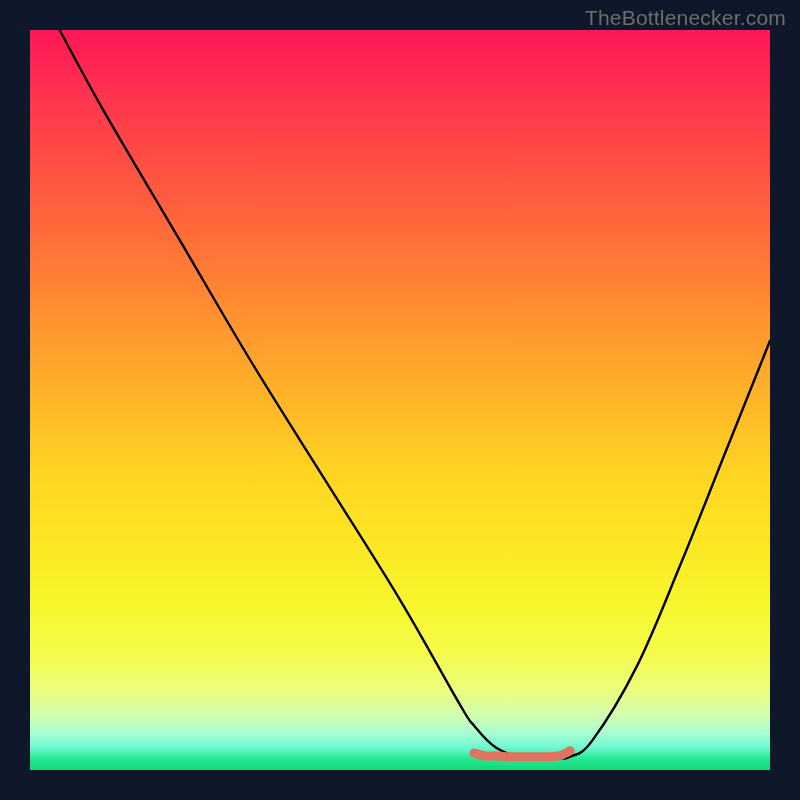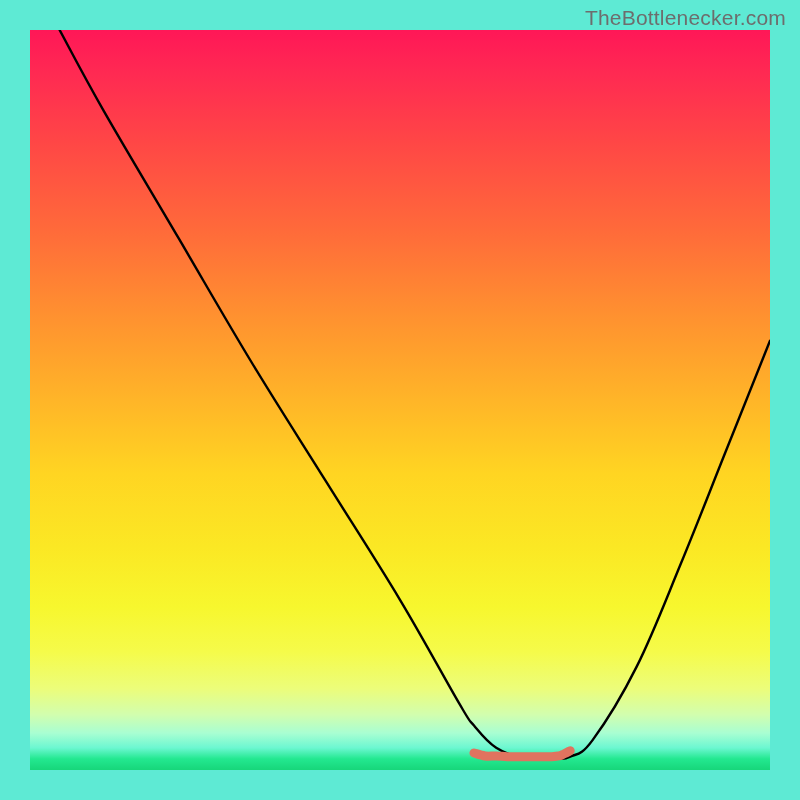--- a/index.html
+++ b/index.html
@@ -10,21 +10,21 @@
     background: #000;
     overflow: hidden;
     font-family: Arial, Helvetica, sans-serif;
   }
   .frame {
     position: absolute;
     left: 0;
     top: 0;
     width: 800px;
     height: 800px;
-    background: #5eead4;
+    background: #0f172a;
   }
   .plot-area {
     position: absolute;
     left: 30px;
     top: 30px;
     width: 740px;
     height: 740px;
     overflow: hidden;
   }
   .gradient {

